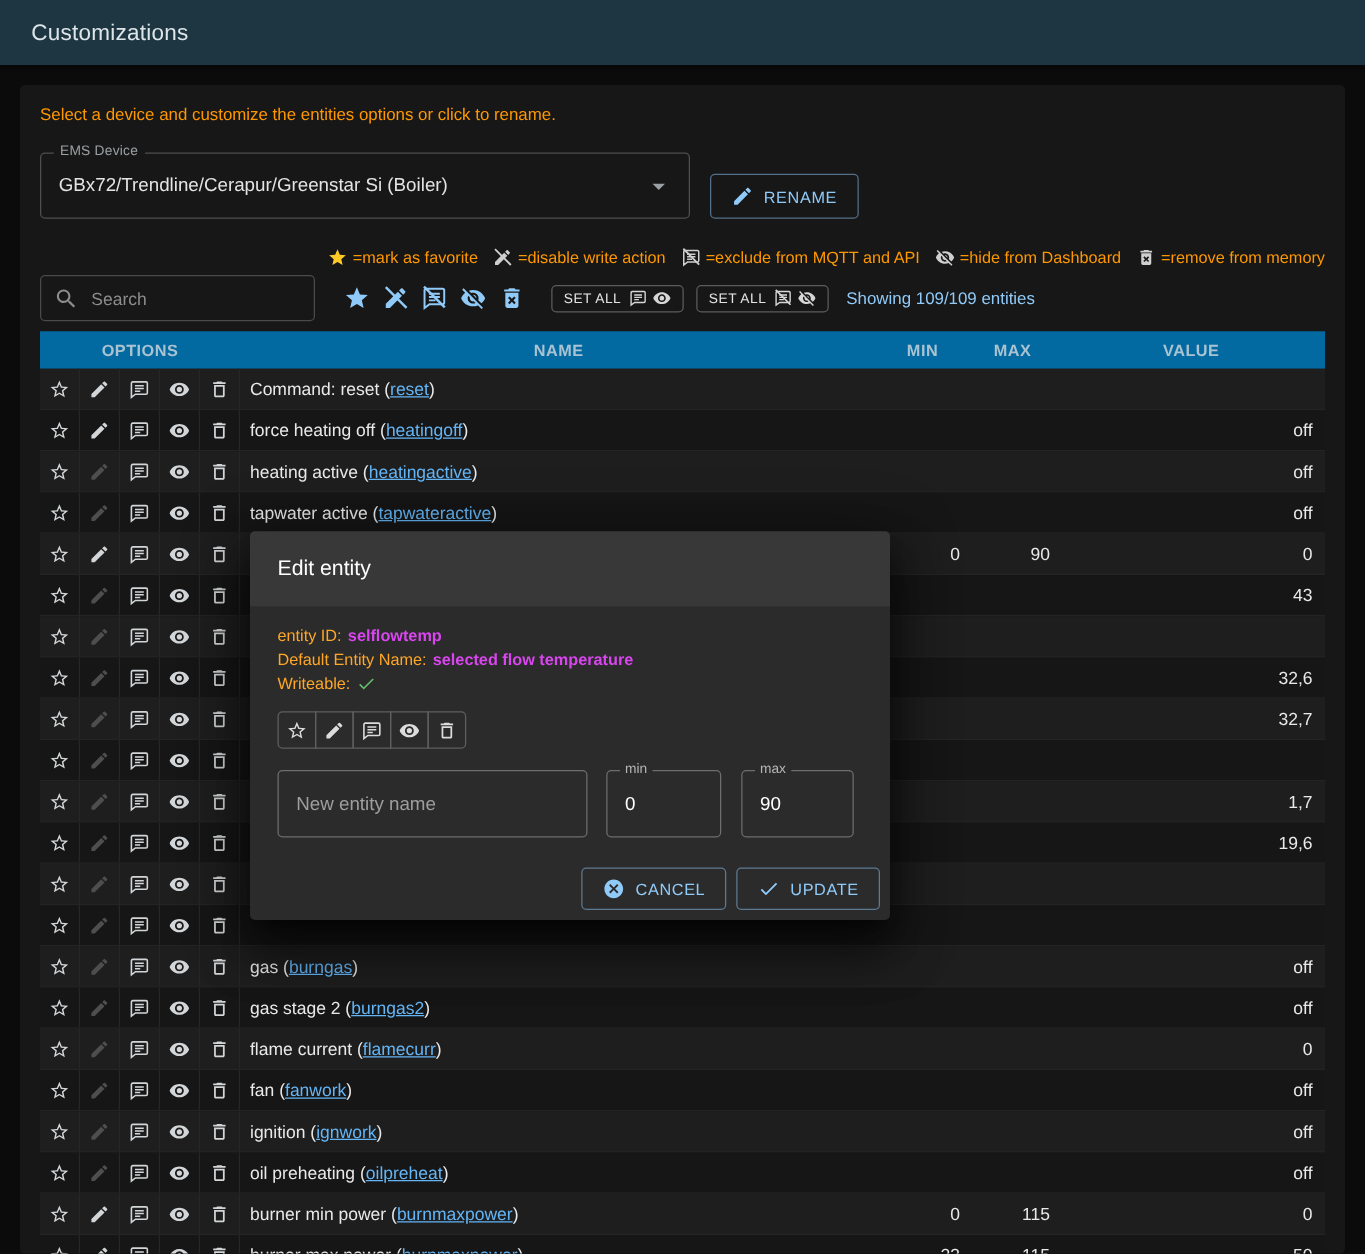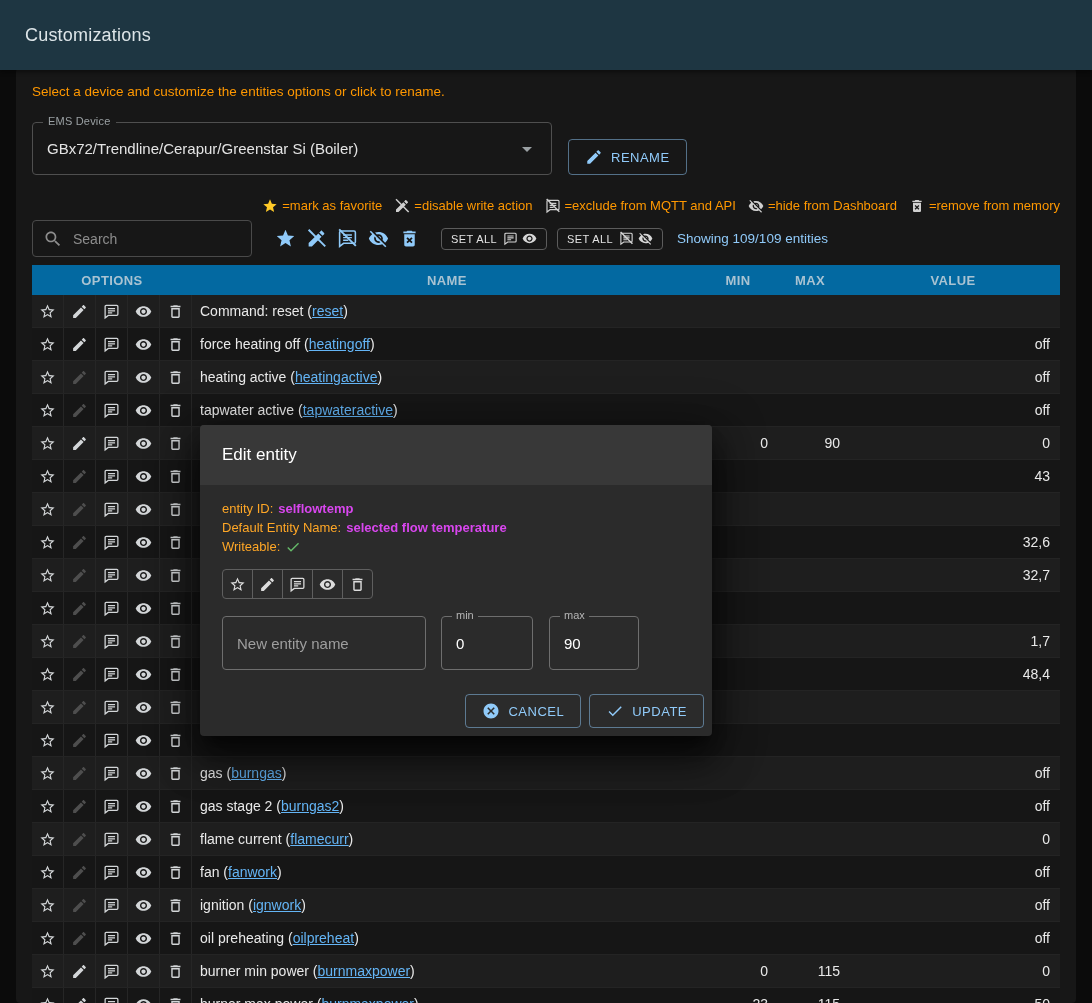--- a/index.html
+++ b/index.html
@@ -7,21 +7,21 @@
     width:1092px;height:1003px;position:relative;overflow:hidden;
     background:#0b0b0b;
     font-family:"Liberation Sans","DejaVu Sans",sans-serif;
     -webkit-font-smoothing:antialiased;
   }
   .icon{display:inline-flex;align-items:center;justify-content:center;line-height:0;}
   .icon svg{width:1em;height:1em;}
 
   
   .appbar{
-    position:absolute;left:0;top:0;width:1092px;height:70px;
+    position:absolute;left:0;top:0;width:1092px;height:52px;
     background:#1e3642;display:flex;align-items:center;
     box-shadow:0 2px 4px rgba(0,0,0,.45);z-index:2;
   }
   .appbar-title{padding-left:25px;font-size:18px;font-weight:500;color:#dde5e8;letter-spacing:.2px;}
 
   
   .card{
     position:absolute;left:16px;top:68px;width:1060px;height:935px;
     background:#171717;border-radius:4px;padding:16px;box-sizing:border-box;
     overflow:hidden;
@@ -123,21 +123,21 @@
     display:flex;align-items:center;justify-content:center;color:#dcdcdc;margin-left:-1px;box-sizing:border-box;
   }
   .toggle-btn:first-child{margin-left:0;border-radius:4px 0 0 4px;}
   .toggle-btn:last-child{border-radius:0 4px 4px 0;}
   .toggle-btn .icon{font-size:17px;}
   .fields-row{margin-top:17px;display:flex;align-items:flex-start;}
   .tfield{
     position:relative;height:54px;border:1px solid #6e6e6e;border-radius:4px;box-sizing:border-box;
     display:flex;align-items:center;background:transparent;
   }
-  .tfield.namef{width:204px;margin-right:15px;}
+  .tfield.namef{width:248px;margin-right:15px;}
   .tfield.small{width:92px;margin-right:16px;}
   .tfield.small.last{width:90px;margin-right:0;}
   .tfield input{
     width:100%;border:0;background:none;outline:none;color:#fff;font-size:15px;
     padding:0 14px;font-family:inherit;
   }
   .tfield input::placeholder{color:#9e9e9e;}
   .tfield-label{
     position:absolute;top:-8px;left:10px;font-size:11px;color:#b5b5b5;
     background:#2b2b2b;padding:0 4px;
@@ -834,21 +834,21 @@
               <span class="icon">
                 <svg viewBox="0 0 24 24" fill="currentColor">
                   <path d="M16 9v10H8V9h8m-1.5-6h-5l-1 1H5v2h14V4h-3.5l-1-1zM18 7H6v12c0 1.1.9 2 2 2h8c1.1 0 2-.9 2-2V7z"></path>
                 </svg>
               </span>
             </span>
           </div>
           <div class="cell name"></div>
           <div class="cell num min"></div>
           <div class="cell num max"></div>
-          <div class="cell num value">48,4</div>
+          <div class="cell num value">19,6</div>
         </div>
         <div class="trow ra">
           <div class="cell opts">
             <span class="opt-cell">
               <span class="icon">
                 <svg viewBox="0 0 24 24" fill="currentColor">
                   <path d="M22 9.24l-7.19-.62L12 2 9.19 8.63 2 9.24l5.46 4.73L5.82 21 12 17.27 18.18 21l-1.63-7.03L22 9.24zM12 15.4l-3.76 2.27 1-4.28-3.32-2.88 4.38-.38L12 6.1l1.71 4.04 4.38.38-3.32 2.88 1 4.28L12 15.4z"></path>
                 </svg>
               </span>
             </span>

